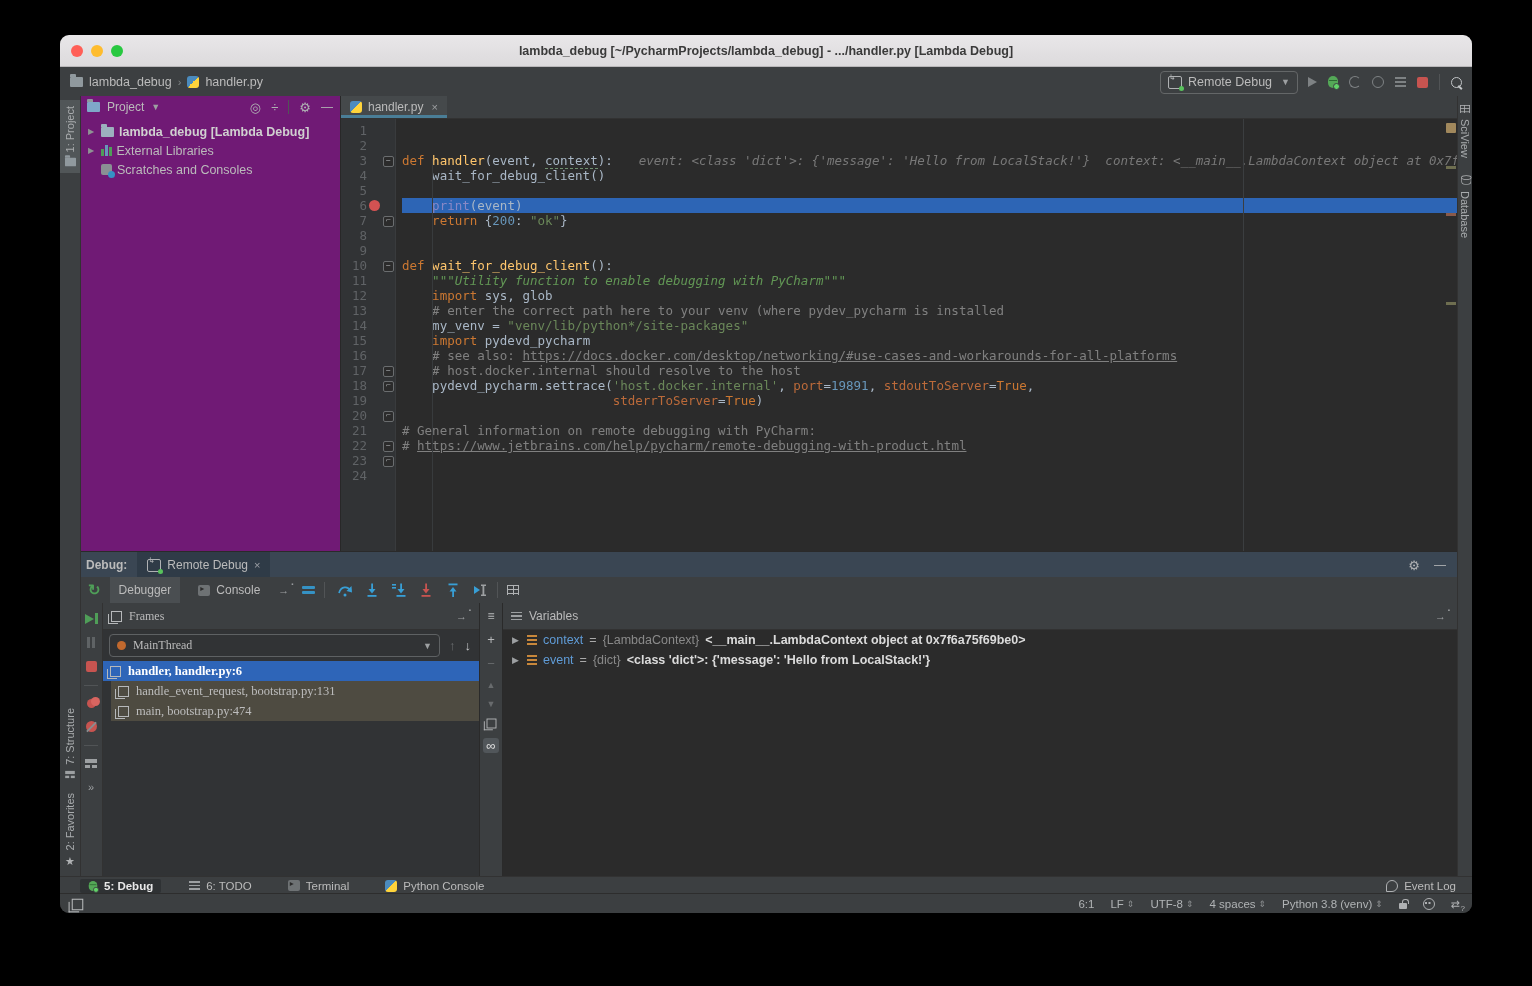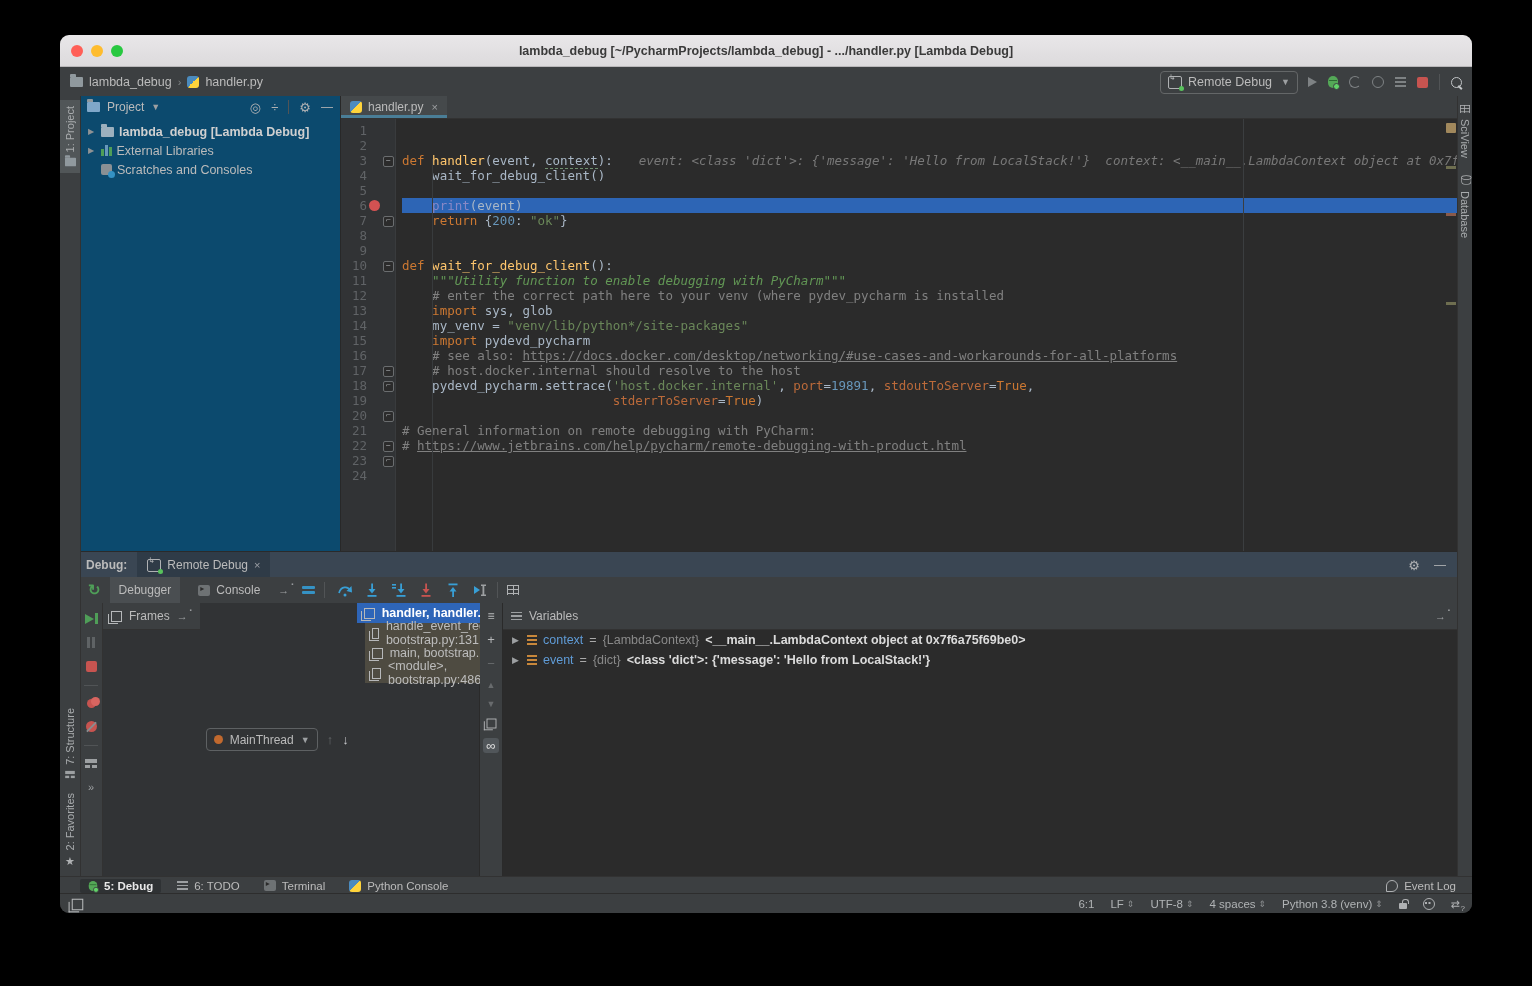--- a/index.html
+++ b/index.html
@@ -92,21 +92,21 @@
   .stripe.left{left:0;width:20px;border-right:1px solid #323232;}
   .stripe.right{right:0;width:14px;border-left:1px solid #323232;}
   .vlabel{color:#A9ACAE;font-size:11px;white-space:nowrap;}
   .stripe.left .vlabel{writing-mode:vertical-rl;transform:rotate(180deg);}
   .stripe.right .vlabel{writing-mode:vertical-rl;}
   .stripe .grp{display:flex;flex-direction:column;align-items:center;gap:5px;}
   .stripe .sel{background:#515658;padding:6px 0;border-radius:0;width:100%;display:flex;flex-direction:column;align-items:center;gap:5px;}
 
   
   .main{position:absolute;left:20px;right:14px;top:61px;height:516px;display:flex;}
-  .project{width:260px;background:#0c4a6e;border-right:1px solid #282828;position:relative;}
+  .project{width:260px;background:#701a75;border-right:1px solid #282828;position:relative;}
   .panel-head{height:22px;display:flex;align-items:center;gap:7px;padding:0 7px;color:#BBBBBB;font-size:12px;}
   .panel-head .win-btns{margin-left:auto;display:flex;align-items:center;gap:10px;color:#AFB1B3;}
   .tree{padding-top:4px;font-size:12.5px;color:#BBBBBB;}
   .tree-row{height:19px;display:flex;align-items:center;gap:5px;padding-left:6px;}
   .tree-row .tw{width:10px;color:#8F9294;font-size:8px;text-align:center;}
   .proj-scroll{position:absolute;bottom:6px;left:2px;width:133px;height:6px;background:#5B5E60;border-radius:3px;opacity:.85;}
 
   
   .editor{flex:1;display:flex;flex-direction:column;background:#2B2B2B;position:relative;min-width:0;}
   .tabbar{height:22px;background:#3C3F41;border-bottom:1px solid #323232;display:flex;}
@@ -144,21 +144,21 @@
   .dbg-header .lbl{display:flex;align-items:center;padding:0 10px 0 6px;font-weight:700;}
   .dbg-tab{display:flex;align-items:center;gap:6px;background:#2F3B47;padding:0 10px;}
   .dbg-header .right{margin-left:auto;display:flex;align-items:center;gap:14px;padding-right:12px;color:#AFB1B3;}
   .dbg-toolbar{position:absolute;left:20px;right:14px;top:542px;height:26px;background:#3C3F41;border-bottom:1px solid #323232;display:flex;align-items:center;color:#BBBBBB;font-size:12px;gap:9px;padding-left:8px;}
   .dbg-toolbar .tab{display:flex;align-items:center;gap:6px;height:100%;padding:0 9px;}
   .dbg-toolbar .tab.active{background:#4A4E51;}
   .step-icons{display:flex;align-items:center;gap:11px;margin-left:3px;}
   .dbg-content{position:absolute;left:20px;right:14px;top:568px;height:273px;display:flex;}
   .dbg-strip{width:22px;background:#3C3F41;border-right:1px solid #323232;display:flex;flex-direction:column;align-items:center;padding-top:10px;gap:13px;}
   .dbg-strip .sep{width:14px;height:1px;background:#515456;}
-  .frames{width:376px;background:#313335;border-right:1px solid #2A2A2A;display:flex;font-size:12.5px;}
+  .frames{width:376px;background:#313335;border-right:1px solid #2A2A2A;display:flex;flex-direction:column;font-size:12.5px;font-family:Liberation Serif, serif;}
   .p-head{height:26px;background:#3C3F41;border-bottom:1px solid #323232;display:flex;align-items:center;gap:7px;padding:0 8px;color:#BBBBBB;font-size:12px;}
   .p-head .right{margin-left:auto;display:flex;gap:8px;align-items:center;}
   .thread-row{display:flex;align-items:center;gap:9px;padding:4px 8px 4px 6px;}
   .thread-combo{flex:1;height:21px;border:1px solid #5E6163;border-radius:4px;display:flex;align-items:center;gap:7px;padding:0 7px;color:#BBBBBB;font-size:12px;}
   .thread-dot{width:9px;height:9px;border-radius:50%;background:#C1692E;}
   .thread-combo .caret{margin-left:auto;font-size:9px;color:#9DA0A2;}
   .frame-row{height:20px;display:flex;align-items:center;gap:7px;padding:0 7px;color:#BDBDBD;}
   .frame-row.selected{background:#2E65B8;color:#FFFFFF;font-weight:700;}
   .frame-row.library{background:#4E4B41;margin-left:8px;}
   .vstrip{width:22px;background:#3C3F41;border-right:1px solid #2A2A2A;display:flex;flex-direction:column;align-items:center;padding-top:6px;gap:9px;color:#B6B8BA;font-size:13px;}
@@ -335,22 +335,22 @@
             <div class="c-row"></div>
             <div class="c-row"><span class="tk-kw">def </span><span class="tk-fn">handler</span><span class="">(event, </span><span class="tk-spell">context</span><span class="">):</span><span class="inline-hint">event: &lt;class 'dict'&gt;: {'message': 'Hello from LocalStack!'}  context: &lt;__main__.LambdaContext object at 0x7f6a75f69be0&gt;</span></div>
             <div class="c-row"><span class="">    wait_for_debug_client()</span></div>
             <div class="c-row"></div>
             <div class="c-row current"><span class="">    </span><span class="tk-builtin">print</span><span class="">(event)</span></div>
             <div class="c-row"><span class="">    </span><span class="tk-kw">return</span><span class=""> {</span><span class="tk-num">200</span><span class="">: </span><span class="tk-str">"ok"</span><span class="">}</span></div>
             <div class="c-row"></div>
             <div class="c-row"></div>
             <div class="c-row"><span class="tk-kw">def </span><span class="tk-fn">wait_for_debug_client</span><span class="">():</span></div>
             <div class="c-row"><span class="tk-doc">    """Utility function to enable debugging with PyCharm"""</span></div>
+            <div class="c-row"><span class="">    </span><span class="tk-kw">import </span><span class="">sys, glob</span></div>
             <div class="c-row"><span class="tk-com">    # enter the correct path here to your venv (where pydev_pycharm is installed</span></div>
-            <div class="c-row"><span class="">    </span><span class="tk-kw">import </span><span class="">sys, glob</span></div>
             <div class="c-row"><span class="">    my_venv = </span><span class="tk-str">"venv/lib/python*/site-packages"</span></div>
             <div class="c-row"><span class="">    </span><span class="tk-kw">import </span><span class="">pydevd_pycharm</span></div>
             <div class="c-row"><span class="tk-com">    # see also: </span><span class="tk-comlink">https://docs.docker.com/desktop/networking/#use-cases-and-workarounds-for-all-platforms</span></div>
             <div class="c-row"><span class="tk-com">    # host.docker.internal should resolve to the host</span></div>
             <div class="c-row"><span class="">    pydevd_pycharm.settrace(</span><span class="tk-str">'host.docker.internal'</span><span class="">, </span><span class="tk-param">port</span><span class="">=</span><span class="tk-num">19891</span><span class="">, </span><span class="tk-param">stdoutToServer</span><span class="">=</span><span class="tk-kw">True</span><span class="">,</span></div>
             <div class="c-row"><span class="">                            </span><span class="tk-param">stderrToServer</span><span class="">=</span><span class="tk-kw">True</span><span class="">)</span></div>
             <div class="c-row"></div>
             <div class="c-row"><span class="tk-com"># General information on remote debugging with PyCharm:</span></div>
             <div class="c-row"><span class="tk-com"># </span><span class="tk-comlink">https://www.jetbrains.com/help/pycharm/remote-debugging-with-product.html</span></div>
             <div class="c-row"></div>
@@ -480,24 +480,20 @@
             <span>handler, handler.py:6</span>
           </div>
           <div class="frame-row library">
             <span class="dbl-sq"></span>
             <span>handle_event_request, bootstrap.py:131</span>
           </div>
           <div class="frame-row library">
             <span class="dbl-sq"></span>
             <span>main, bootstrap.py:474</span>
           </div>
-          <div class="frame-row library">
-            <span class="dbl-sq"></span>
-            <span>&lt;module&gt;, bootstrap.py:486</span>
-          </div>
         </div>
     </div>
 
     <div class="vstrip">
       <span style="font-size:12px">≡</span>
       <span>+</span>
       <span class="dim">−</span>
       <span class="dim" style="font-size:9px">▲</span>
       <span class="dim" style="font-size:9px">▼</span>
       <span class="dbl-sq" style="transform:scale(.9)"></span>
@@ -531,21 +527,21 @@
             <span class="var-name">event</span>
             <span class="var-eq"> = </span>
             <span class="var-type">{dict} </span>
             <span class="var-val">&lt;class 'dict'&gt;: {'message': 'Hello from LocalStack!'}</span>
           </div>
         </div>
     </div>
   </div>
 
   <div class="tw-bar">
-    <span id="tw-items" style="display:flex;gap:8px;align-items:center">
+    <span id="tw-items" style="display:flex;gap:20px;align-items:center">
         <span class="tw-item active">
           <span class="i-bug" style="transform: scale(0.85);"></span>
           <span>5: Debug</span>
         </span>
         <span class="tw-item">
           <span class="i-todo">
             <i></i>
             <i></i>
             <i></i>
           </span>

